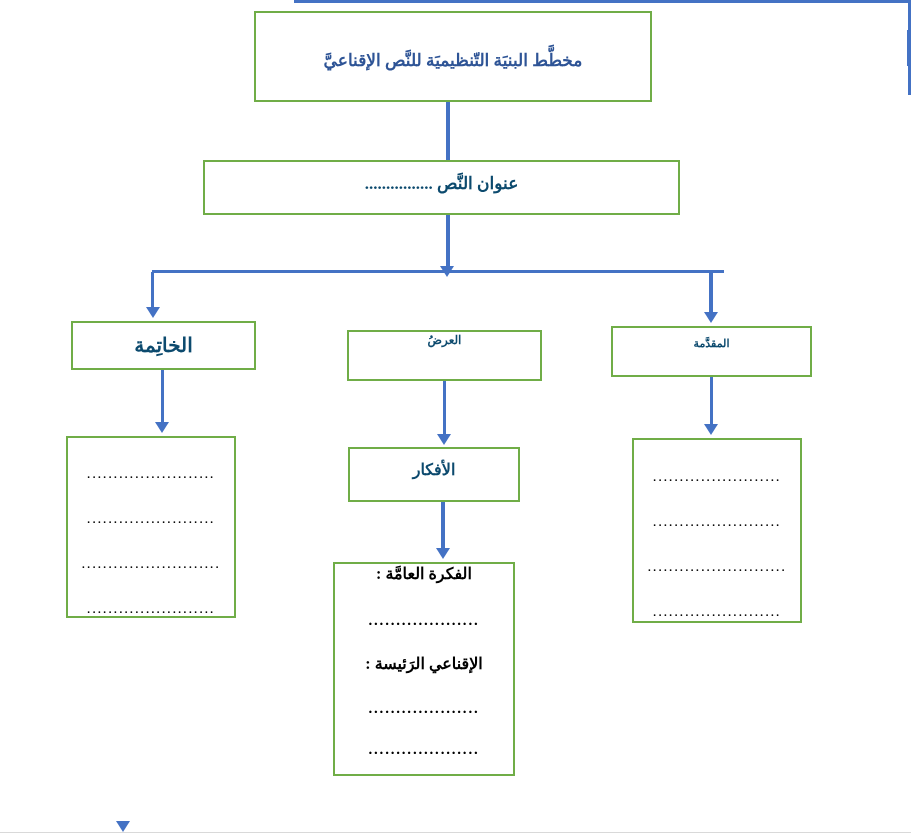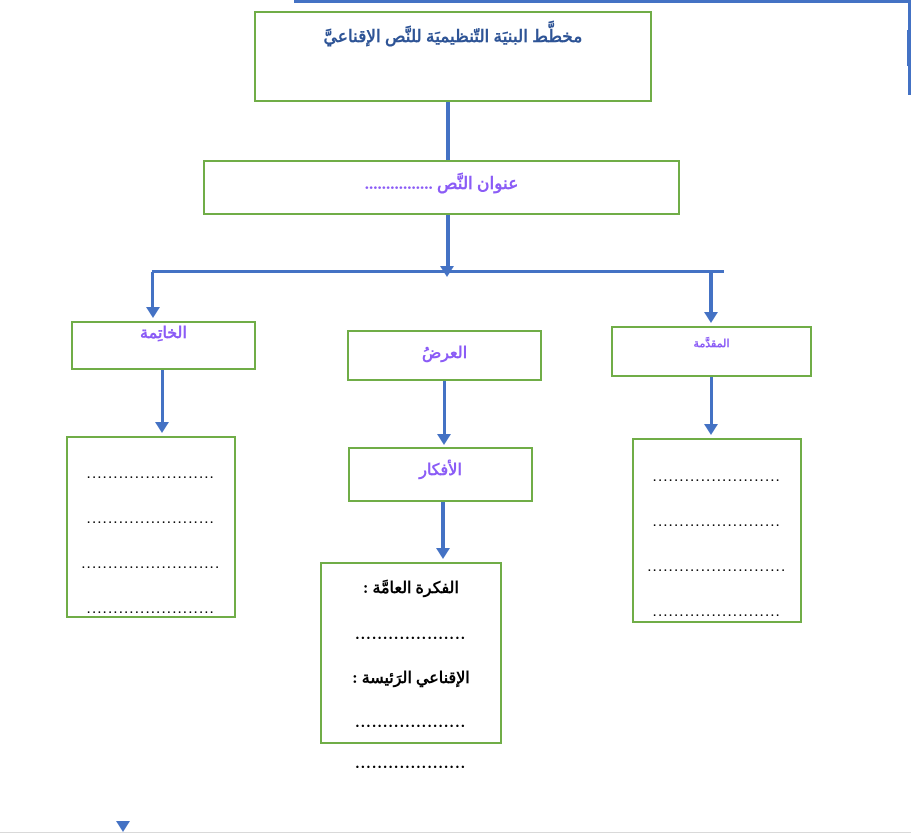--- a/index.html
+++ b/index.html
@@ -26,61 +26,61 @@
     background: #ffffff;
     display: flex;
     align-items: flex-start;
     justify-content: center;
     text-align: center;
     direction: rtl;
   }
   .box .label {
     font-family: "Liberation Serif", "DejaVu Serif", serif;
     font-weight: bold;
-    color: #8b5cf6;
+    color: #0c4a6e;
     line-height: 1.25;
     white-space: nowrap;
   }
 
   #title-box {
     left: 254px; top: 11px; width: 398px; height: 91px;
     align-items: flex-start;
   }
   #title-box .label {
     color: #2e5496;
     font-size: 17px;
-    margin-top: 13px;
+    margin-top: 37px;
     letter-spacing: 0px;
   }
 
   #text-title-box {
     left: 203px; top: 160px; width: 477px; height: 55px;
   }
   #text-title-box .label {
     font-size: 17px;
     margin-top: 11px;
   }
 
   #conclusion-box {
     left: 71px; top: 321px; width: 185px; height: 49px;
   }
-  #conclusion-box .label { font-size: 16px; margin-top: 0; }
+  #conclusion-box .label { font-size: 20px; margin-top: 10px; }
 
   #body-box {
     left: 347px; top: 330px; width: 195px; height: 51px;
   }
-  #body-box .label { font-size: 16px; margin-top: 11px; }
+  #body-box .label { font-size: 12px; margin-top: 1px; }
 
   #intro-box {
     left: 611px; top: 326px; width: 201px; height: 51px;
   }
   #intro-box .label { font-size: 11px; margin-top: 9px; }
 
   #ideas-box {
-    left: 348px; top: 447px; width: 185px; height: 55px;
+    left: 348px; top: 447px; width: 172px; height: 55px;
   }
   #ideas-box .label { font-size: 16px; margin-top: 11px; }
 
   
   .lines-box {
     position: absolute;
     box-sizing: border-box;
     border: 2px solid #70ad47;
     background: #ffffff;
     display: flex;
@@ -104,22 +104,21 @@
   }
   #conclusion-lines .dots { margin-bottom: 30px; }
 
   #intro-lines {
     left: 632px; top: 438px; width: 170px; height: 185px;
     padding-top: 29px;
   }
   #intro-lines .dots { margin-bottom: 30px; }
 
   #detail-box {
-    left: 320px; top: 562px; width: 182px; height: 182px;
-    padding-top: 14px;
+    left: 333px; top: 562px; width: 182px; height: 214px;
     align-items: center;
   }
   #detail-box .heading {
     font-family: "Liberation Serif", "DejaVu Serif", serif;
     font-weight: bold;
     font-size: 16px;
     color: #000000;
     text-align: center;
     white-space: nowrap;
     line-height: 1.2;

